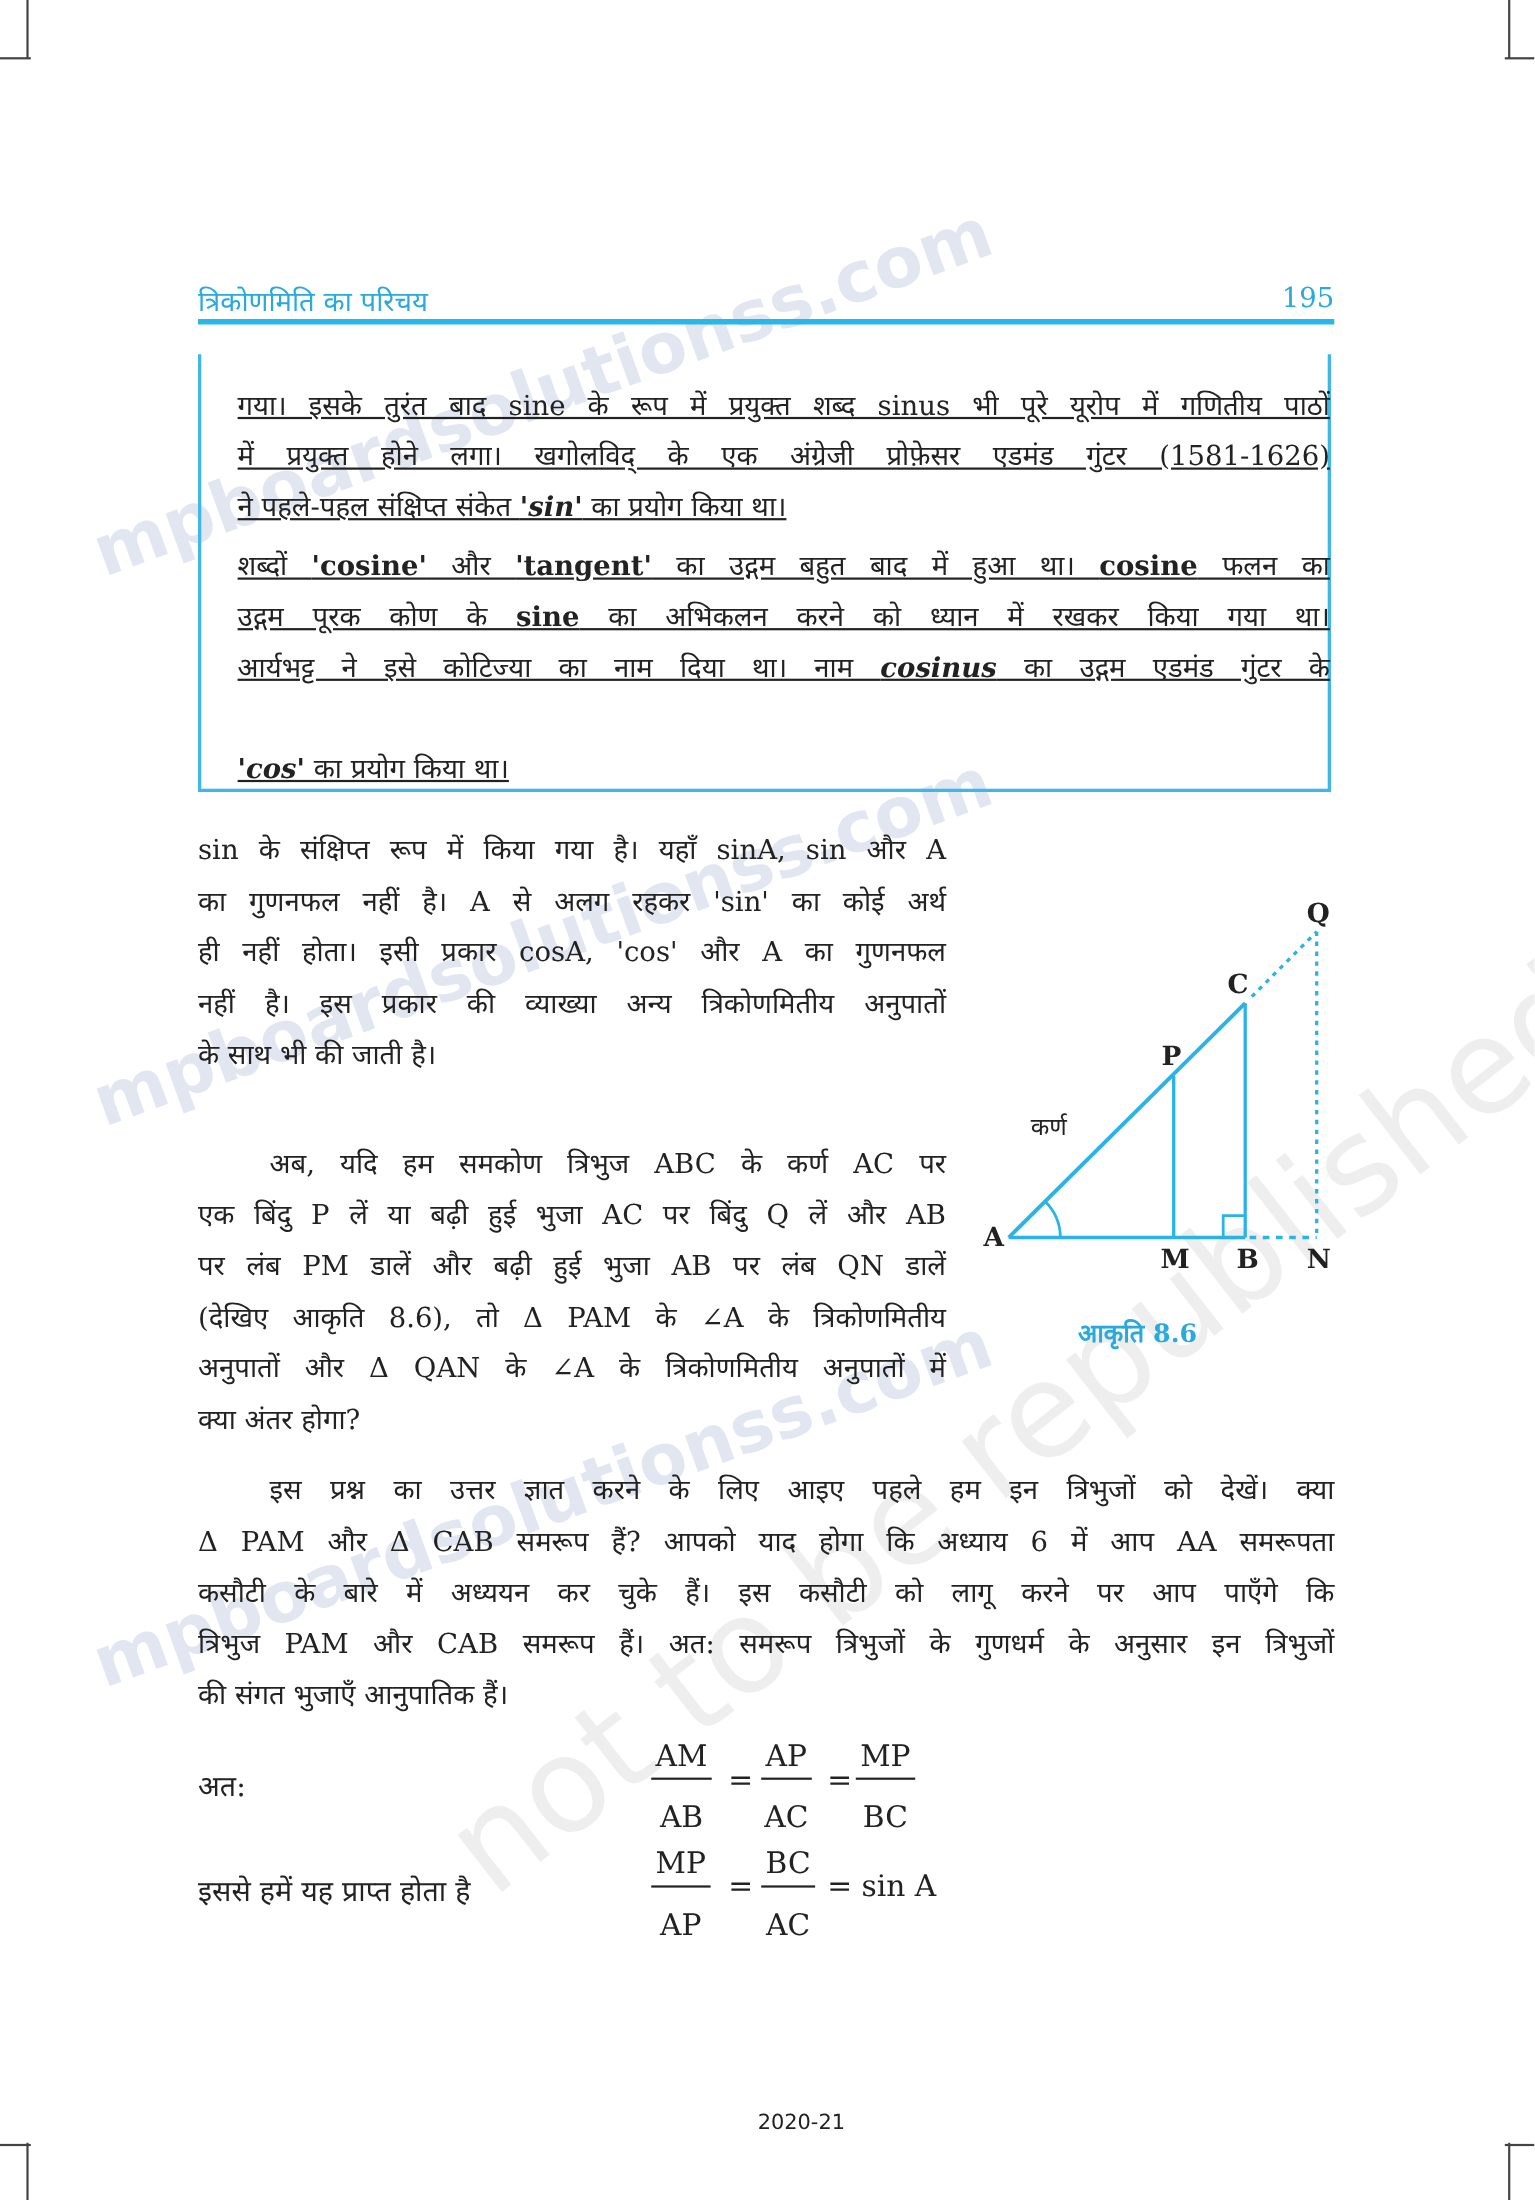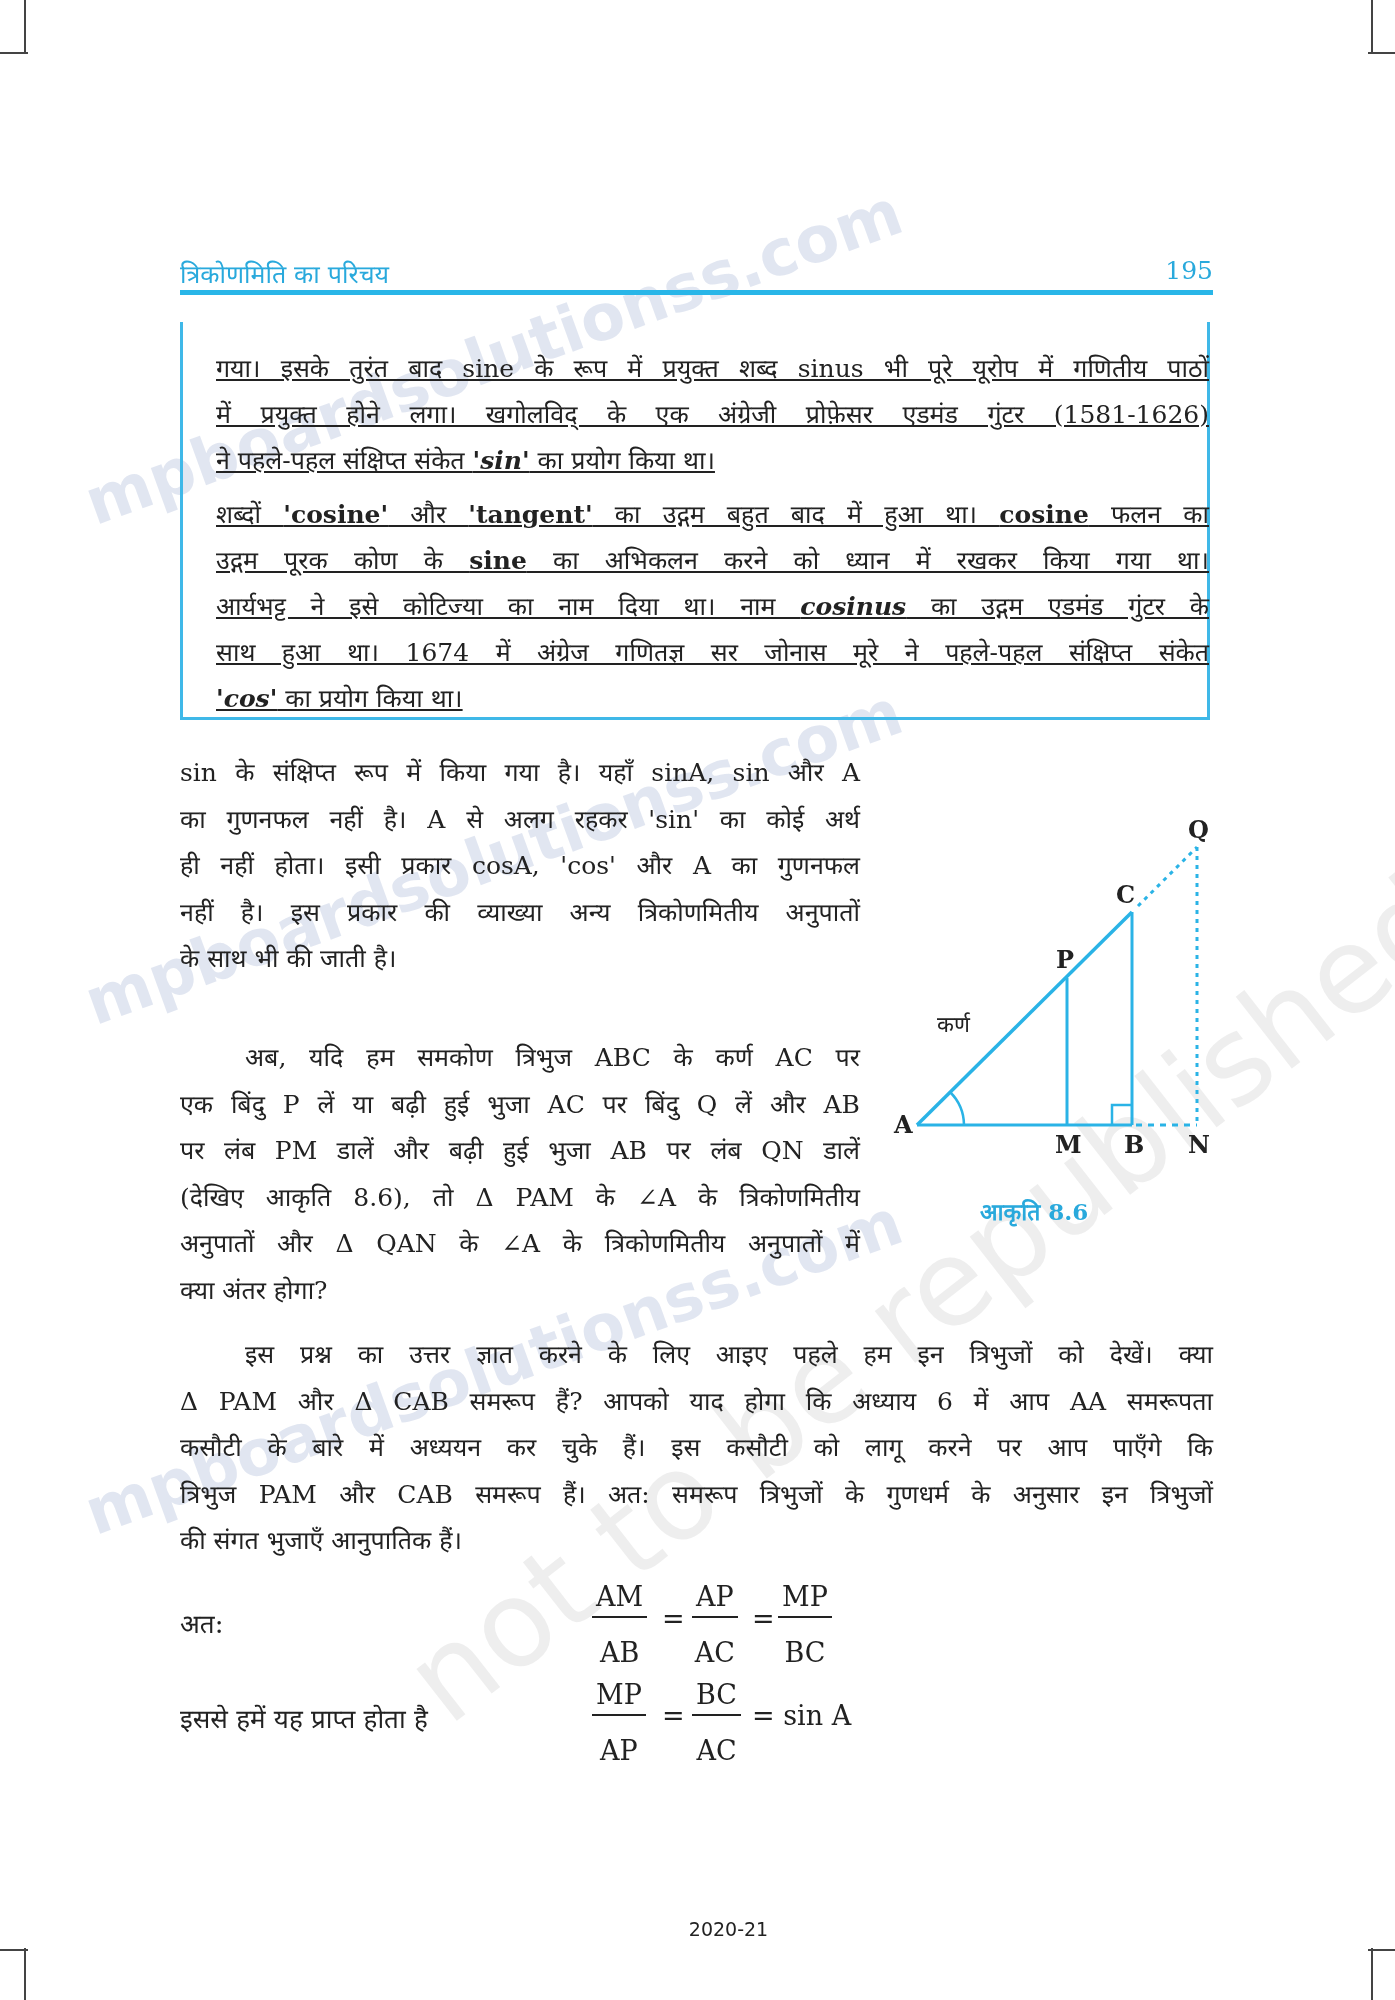--- a/index.html
+++ b/index.html
@@ -67,21 +67,20 @@
   </p>
   <p style="top:154px;">
     <span>शब्दों </span><span class="b">'cosine'</span><span> और </span><span class="b">'tangent'</span><span> का उद्गम बहुत बाद में हुआ था। </span><span class="b">cosine</span><span> फलन का</span>
   </p>
   <p style="top:200px;">
     <span>उद्गम पूरक कोण के </span><span class="b">sine</span><span> का अभिकलन करने को ध्यान में रखकर किया गया था।</span>
   </p>
   <p style="top:246px;">
     <span>आर्यभट्ट ने इसे कोटिज्या का नाम दिया था। नाम </span><span class="bi">cosinus</span><span> का उद्गम एडमंड गुंटर के</span>
   </p>
-  <p style="top:292px;">साथ हुआ था। 1674 में अंग्रेज गणितज्ञ सर जोनास मूरे ने पहले-पहल संक्षिप्त संकेत</p>
   <p style="top:338px;text-align-last:left;">
     <span class="bi">'cos'</span><span> का प्रयोग किया था।</span>
   </p>
 </div>
 
 <div class="para" style="left:180px;top:750px;width:680px;">
   <span class="line">sin के संक्षिप्त रूप में किया गया है। यहाँ sinA, sin और A</span>
   <span class="line">का गुणनफल नहीं है। A से अलग रहकर 'sin' का कोई अर्थ</span>
   <span class="line">ही नहीं होता। इसी प्रकार cosA, 'cos' और A का गुणनफल</span>
   <span class="line">नहीं है। इस प्रकार की व्याख्या अन्य त्रिकोणमितीय अनुपातों</span>

